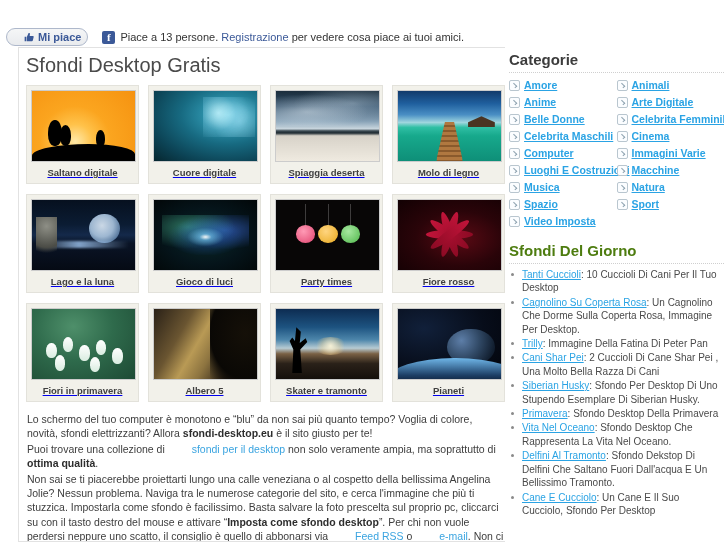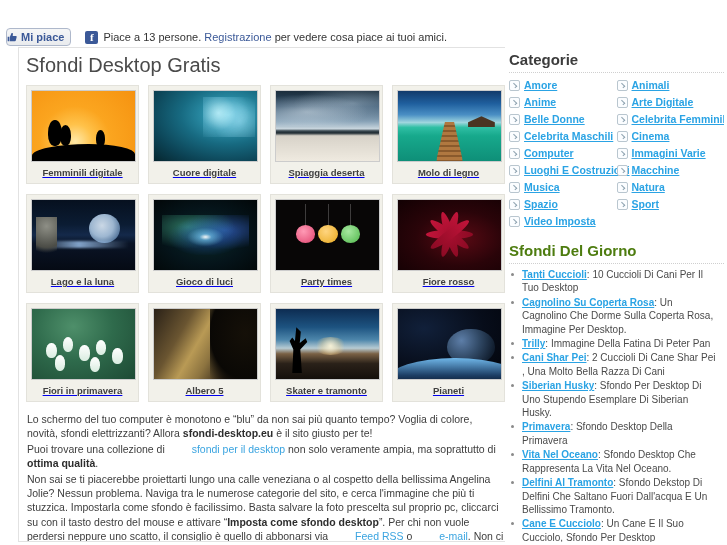--- a/index.html
+++ b/index.html
@@ -29,23 +29,23 @@
     display: flex;
     align-items: center;
     font-size: 11px;
     color: #3b3b3b;
   }
   .fb-like-btn {
     display: inline-flex;
     align-items: center;
     gap: 3px;
     margin-left: 6px;
-    padding: 2px 6px 2px 0;
+    padding: 2px 6px 2px 17px;
     border: 1px solid #aeb8cb;
-    border-radius: 4px;
+    border-radius: 9px;
     background: linear-gradient(#f5f6f7, #e9ebee);
     font-size: 11px;
     font-weight: bold;
     color: #3b5998;
     line-height: 12px;
     cursor: pointer;
   }
   .thumb-up {
     display: inline-block;
     width: 11px;
@@ -421,21 +421,21 @@
   .daily li::before {
     content: "";
     position: absolute;
     left: 2px; top: 5px;
     width: 3px; height: 3px;
     border-radius: 50%;
     background: #8a8a8a;
   }
   .daily .dtitle {
     color: #2aa3e4;
-    font-weight: bold;
+    font-weight: normal;
   }
 </style>
 </head>
 <body>
 
 <div id="page">
 
   <div class="fb-bar">
     <div class="fb-like-btn">
       <span class="thumb-up">
@@ -456,21 +456,21 @@
     <div class="grid">
 
       <a class="card" href="#">
         <span class="thumb">
           <span class="art art-sunset">
             <span class="tree" style="left:16%;bottom:22%;width:13%;height:36%"></span>
             <span class="tree" style="left:27%;bottom:22%;width:11%;height:30%"></span>
             <span class="tree" style="left:62%;bottom:20%;width:9%;height:24%"></span>
           </span>
         </span>
-        <span class="caption">Femminili digitale</span>
+        <span class="caption">Saltano digitale</span>
       </a>
 
       <a class="card" href="#">
         <span class="thumb">
           <span class="art art-heart"></span>
         </span>
         <span class="caption">Cuore digitale</span>
       </a>
 
       <a class="card" href="#">

